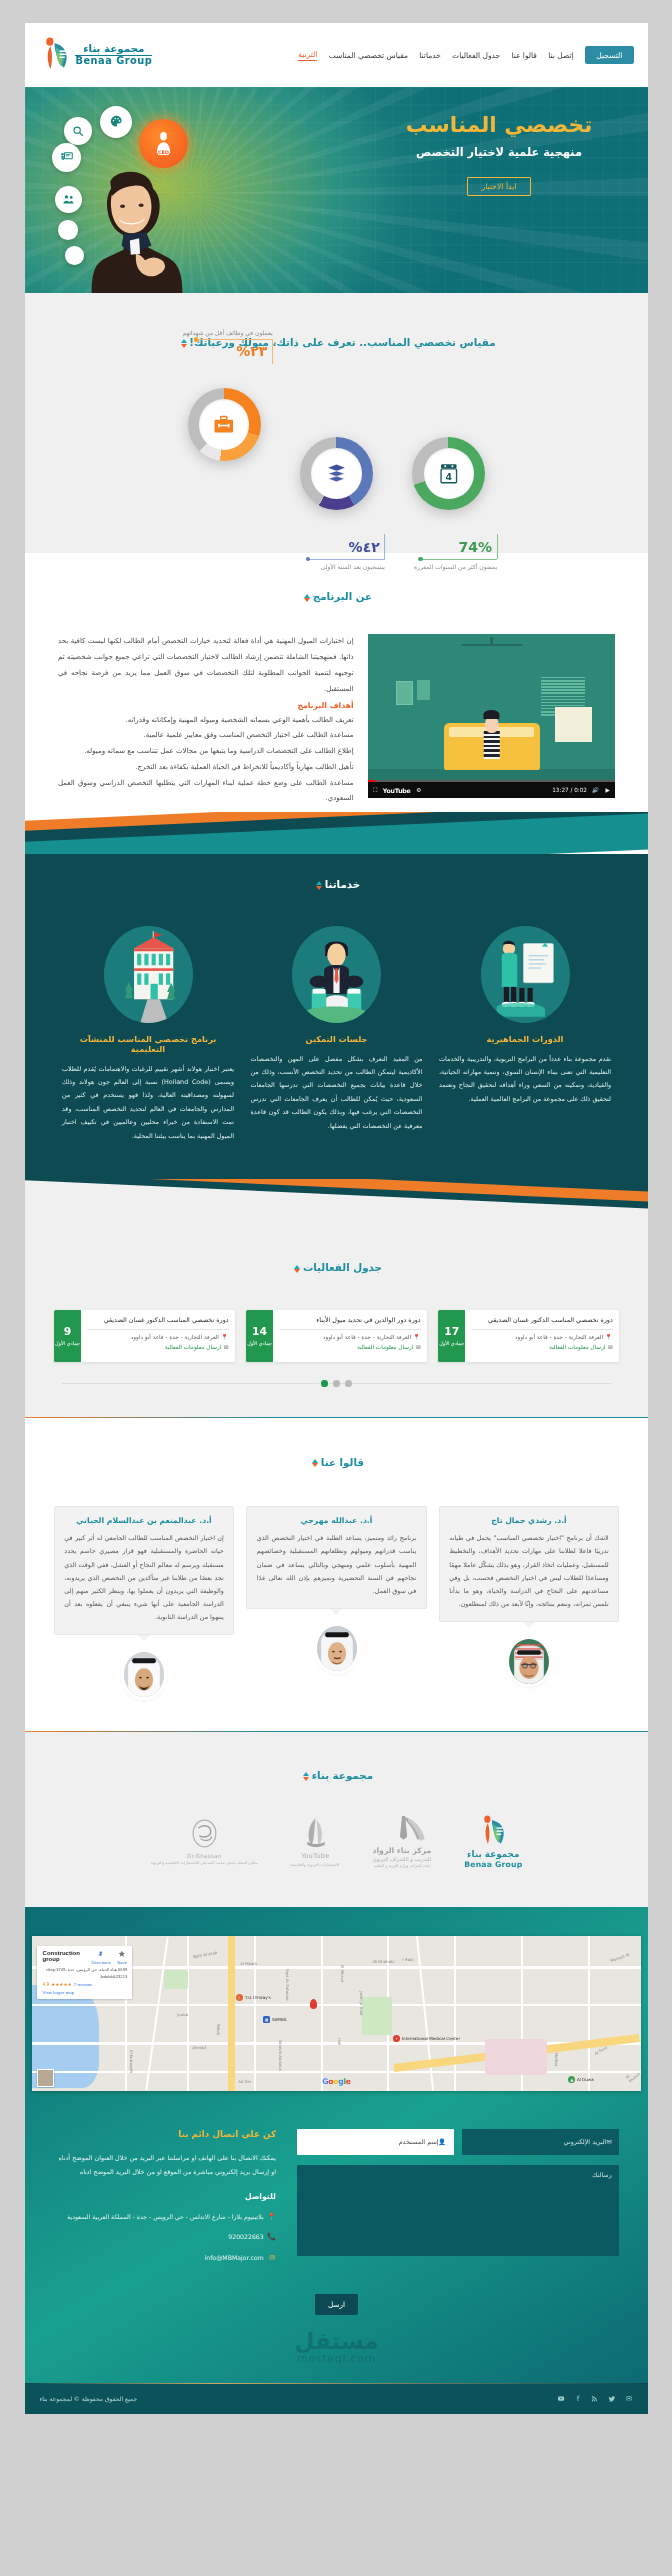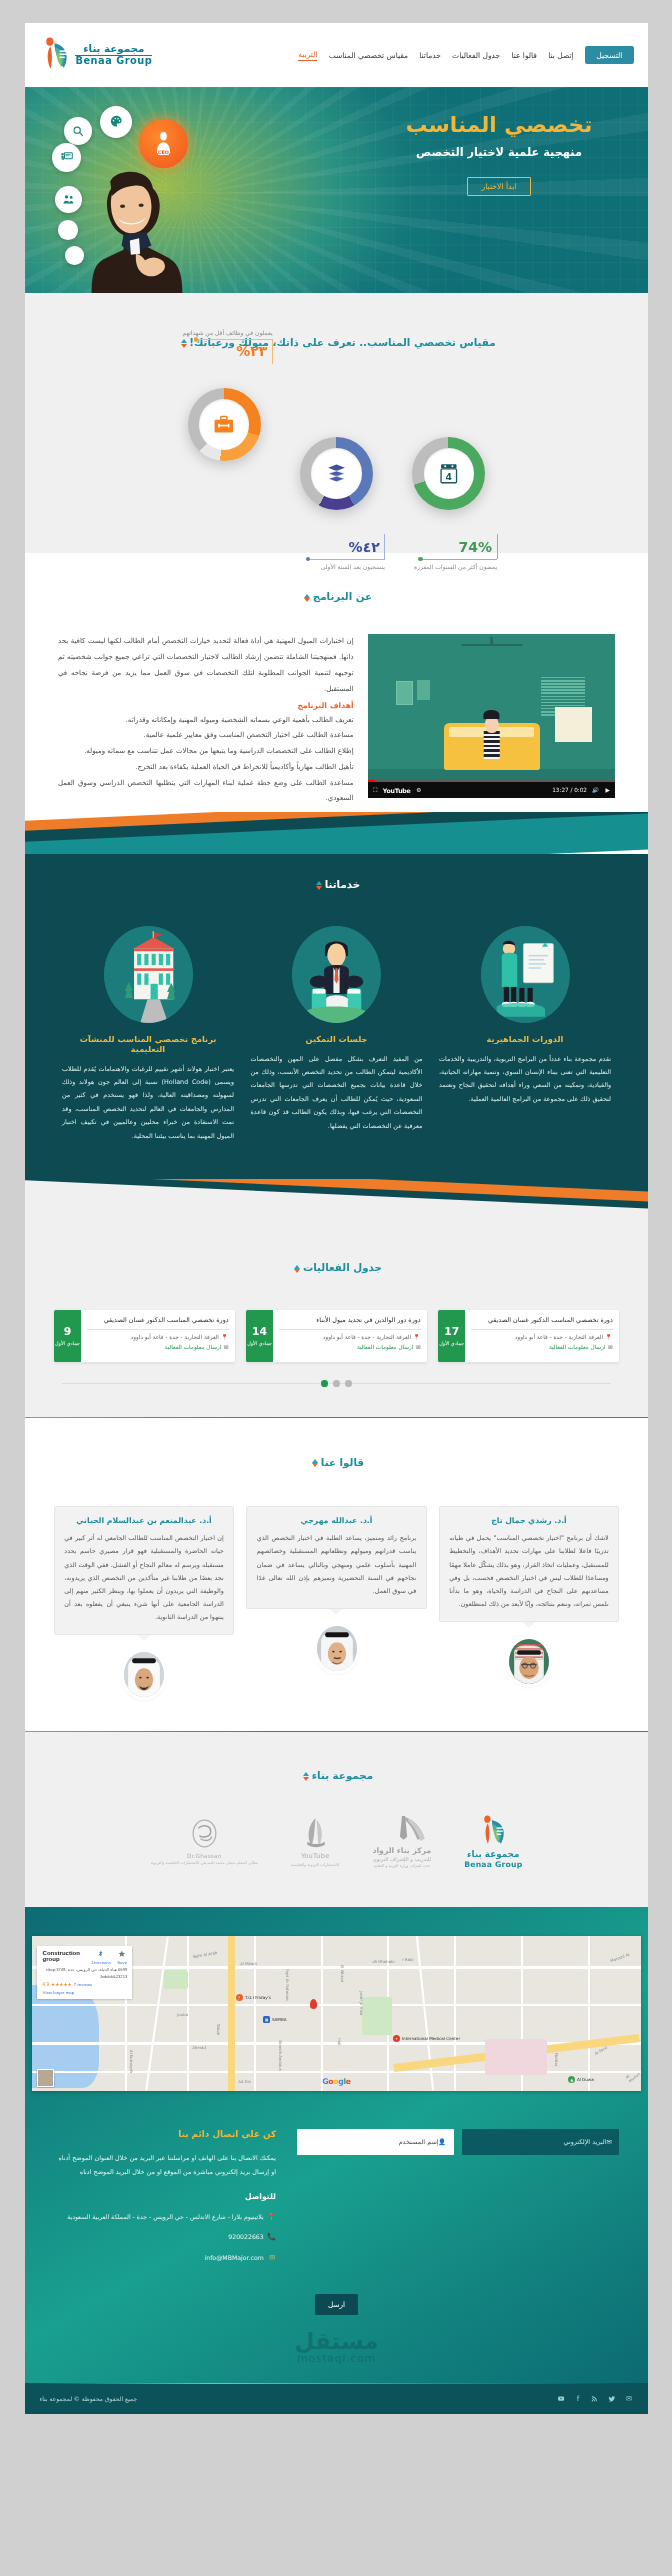--- a/index.html
+++ b/index.html
@@ -913,20 +913,23 @@
         <div class="crow">
           <div class="fld fld-d">
             <span>✉</span>
             <span class="ph">البريد الإلكتروني</span>
           </div>
           <div class="fld fld-w">
             <span>👤</span>
             <span class="ph">إسم المستخدم</span>
           </div>
         </div>
+        <div class="txtarea">
+          <span>رسالتك</span>
+        </div>
       </div>
 
       <div class="cinfo">
         <h3>كن علي اتصال دائم بنا</h3>
         <p>يمكنك الاتصال بنا على الهاتف او مراسلتنا عبر البريد من خلال العنوان الموضح أدناه او إرسال بريد إلكتروني مباشرة من الموقع او من خلال البريد الموضح ادناه</p>
         <h4>للتواصل</h4>
         <div class="cline">
           <span class="ic">📍</span>
           <span>بلاتينيوم بلازا - شارع الاندلس - حي الرويس - جدة - المملكة العربية السعودية</span>
         </div>

